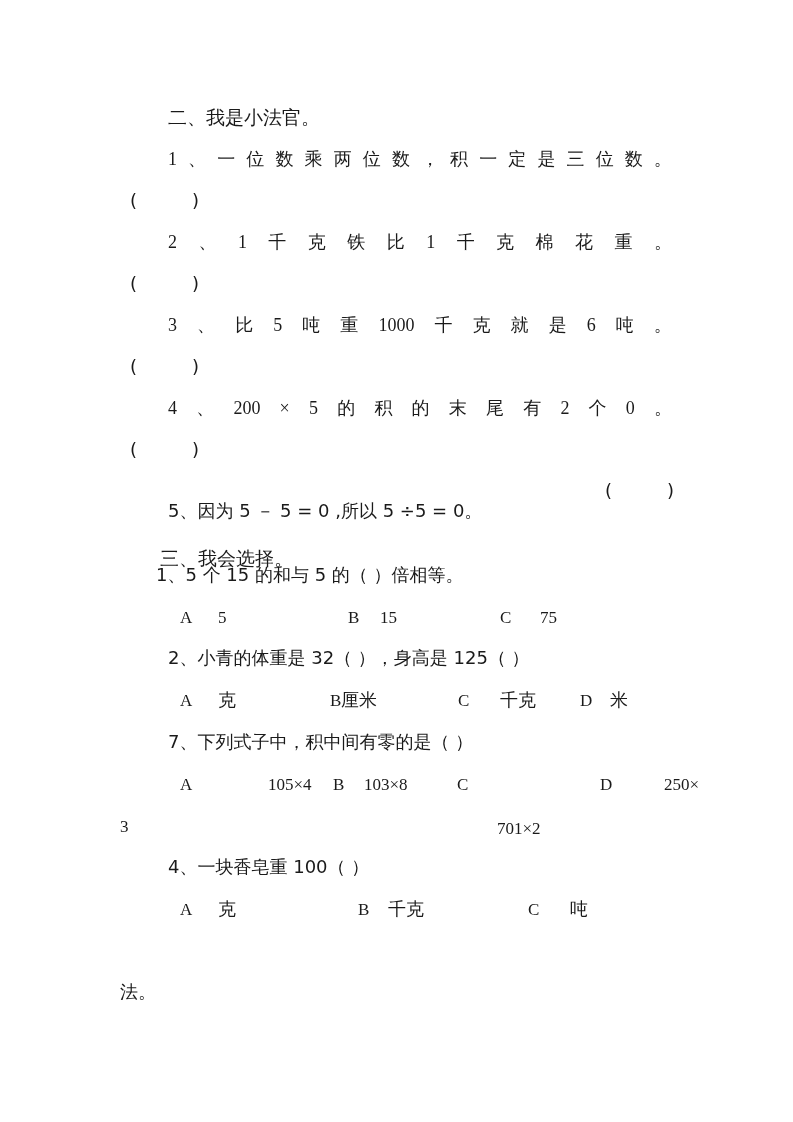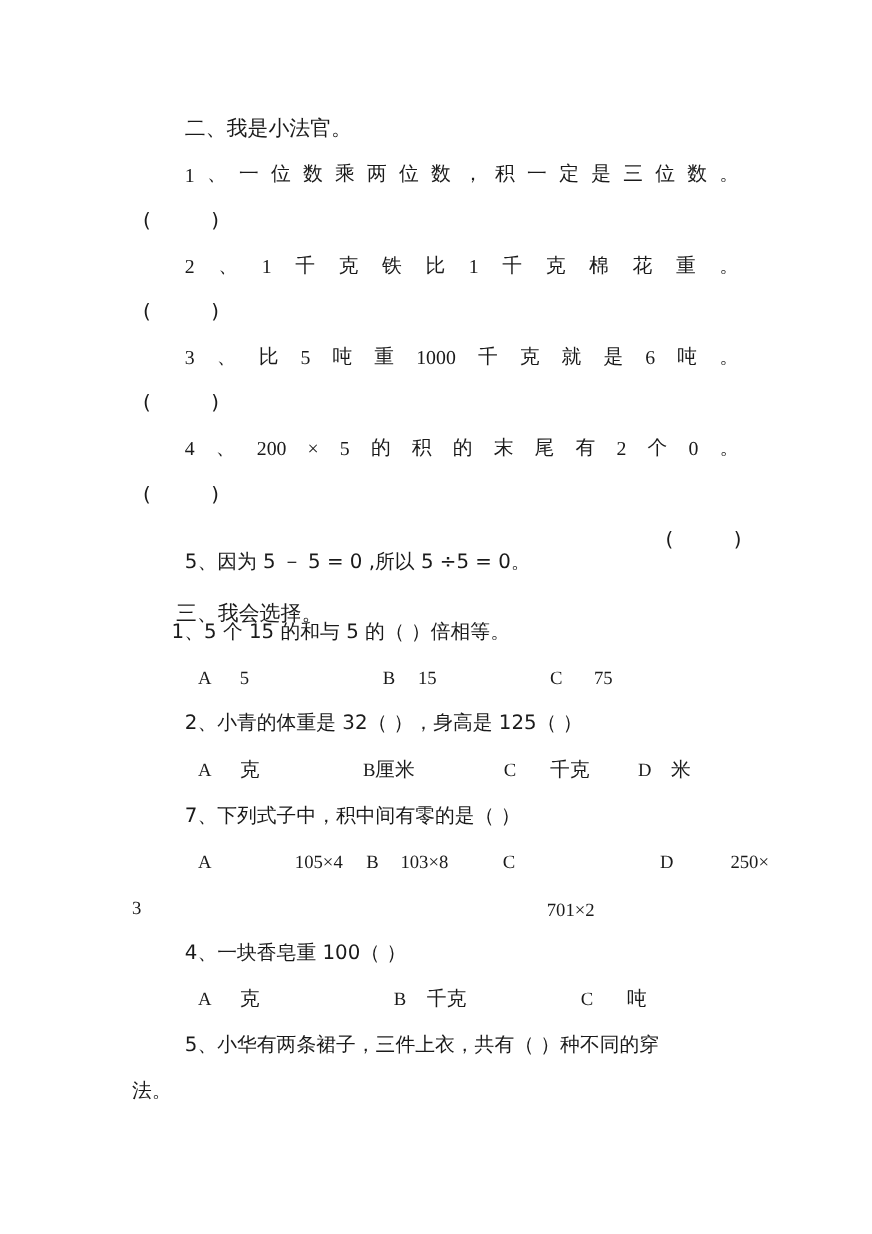--- a/index.html
+++ b/index.html
@@ -255,16 +255,15 @@
   <div class="opt" style="left:388px; top:897px;">
     <span>千克</span>
   </div>
   <div class="opt" style="left:528px; top:897px;">
     <span class="letter">C</span>
   </div>
   <div class="opt" style="left:570px; top:897px;">
     <span>吨</span>
   </div>
 
-  <div class="line" style="left:168px; top:938px;">5、小华有两条裙子，三件上衣，共有（      ）种不同的穿</div>
   <div class="line" style="left:120px; top:980px;">法。</div>
 
 </div>
 
 </body></html>

